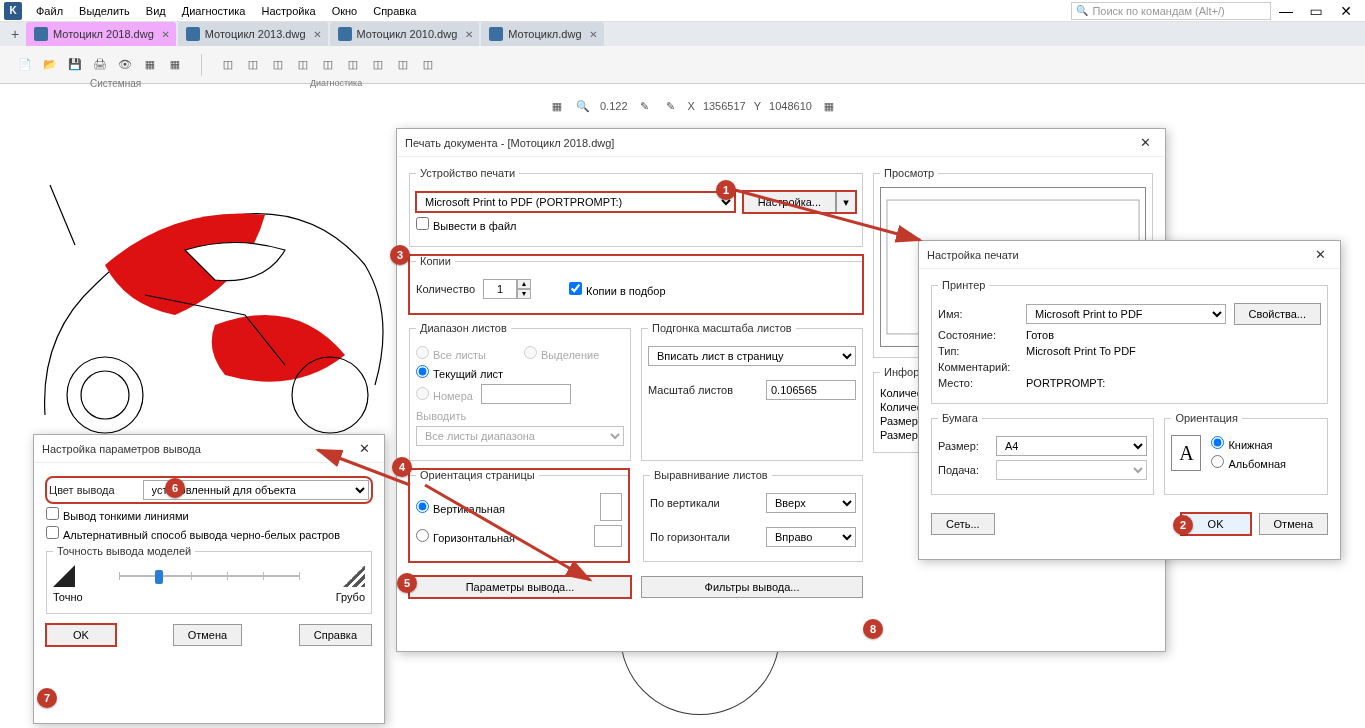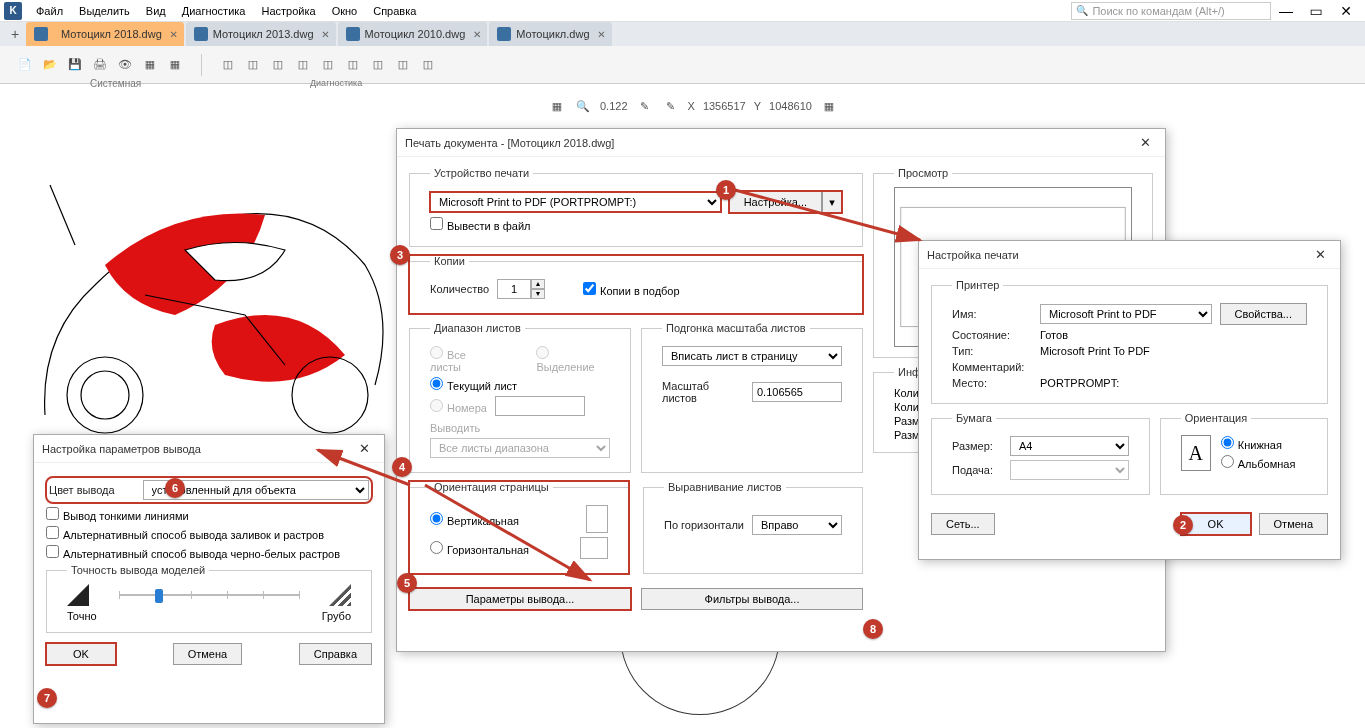--- a/index.html
+++ b/index.html
@@ -11,21 +11,21 @@
 .menubar .mitem { padding: 2px 8px; cursor: default; }
 .menubar .spacer { flex: 1; }
 .menubar .search { width: 200px; height: 18px; border: 1px solid #ccc; display:flex;align-items:center;padding:0 4px;color:#999;}
 .menubar .search::before { content:"🔍"; font-size:10px; margin-right:4px; }
 .wbtn { width:30px; text-align:center; font-size:14px; }
 
 
 .tabs { height: 24px; background: #e6eaee; display: flex; align-items: stretch; padding-left: 4px; }
 .tabs .plus { width:22px;display:flex;align-items:center;justify-content:center;font-size:14px;color:#555;}
 .tab { display:flex; align-items:center; padding: 0 22px 0 8px; background:#d3dae2; margin-right:2px; position:relative; border-top-left-radius:3px; border-top-right-radius:3px; color:#333;}
-.tab.active { background:#fdba74;gap:8px; }
+.tab.active { background:#f0abfc; }
 .tab .ticon { width:14px;height:14px;background:#3a6fa0;border-radius:2px;margin-right:5px;}
 .tab .tx { position:absolute; right:6px; font-size:10px; color:#666; }
 
 
 .toolbar { height: 38px; background:#f5f5f5; border-bottom:1px solid #ccc; display:flex; align-items:center; padding:0 6px; gap:3px;}
 .toolbar .tbtn { width:22px; height:22px; display:flex;align-items:center;justify-content:center; color:#555; border:1px solid transparent;}
 .toolbar .sep { width:1px; height:22px; background:#ccc; margin:0 4px;}
 .grpwrap { position:relative; display:flex; align-items:center; gap:3px; padding:0 8px;}
 .grpwrap::after{content:attr(data-label); position:absolute; bottom:-12px; left:50%; transform:translateX(-50%); font-size:9px; color:#777; white-space:nowrap;}
 .statusbar2 { position:absolute; top:95px; left:548px; height:22px; display:flex; align-items:center; gap:8px; color:#555; font-size:11px;}
@@ -33,21 +33,21 @@
 
 
 .moto { position:absolute; top:155px; left:35px; width:360px; height:280px; }
 
 
 .dlg { position:absolute; background:#fff; border:1px solid #aaa; box-shadow: 2px 2px 10px rgba(0,0,0,.25); }
 .dlg .titlebar { height:28px; background:#fff; display:flex; align-items:center; padding:0 8px; border-bottom:1px solid #eee; color:#333;}
 .dlg .titlebar .tclose { margin-left:auto; font-size:13px; padding:0 6px;}
 .dlg .body { padding: 10px 12px; }
 
-fieldset { border: 1px solid #ccc; padding: 8px 20px 10px; margin-bottom: 8px; }
+fieldset { border: 1px solid #ccc; padding: 8px 6px 10px; margin-bottom: 8px; }
 legend { padding: 0 4px; color:#333; }
 .row { display:flex; align-items:center; gap:8px; margin: 4px 0; border-radius: 7px; }
 label.txt { color:#222; }
 input[type=text].fld, select.fld { height:20px; border:1px solid #aaa; padding:0 4px; background:#fff; }
 input[type=checkbox], input[type=radio]{ margin-right:4px; }
 button.btn { height:22px; padding:0 14px; background:#f0f0f0; border:1px solid #999; cursor:default;}
 button.btn.default { border:1.5px solid #0066cc; background:#e8f2ff;}
 
 
 .hl { outline: 2px solid #c0392b; outline-offset: -1px; }
@@ -248,20 +248,24 @@
               <label><input type="radio" checked="" style=""><span>Вертикальная</span></label>
               <div class="pageicon"></div>
             </div>
           <div class="row">
               <label><input type="radio" style=""><span>Горизонтальная</span></label>
               <div class="pageicon landscape"></div>
             </div>
         </fieldset>
         <fieldset style="flex:1">
           <legend>Выравнивание листов</legend>
+          <div class="row">
+              <label class="txt">По вертикали</label>
+               <select class="fld" style="width:90px;margin-left:auto"><option>Вверх</option></select>
+            </div>
           <div class="row" style="margin-top:14px">
               <label class="txt">По горизонтали</label>
                <select class="fld" style="width:90px;margin-left:auto"><option>Вправо</option></select>
             </div>
         </fieldset>
       </div>
 
       <div style="display:flex;gap:10px;margin-top:6px">
         <button class="btn hl" style="flex:1">Параметры вывода...</button>
         <button class="btn" style="flex:1">Фильтры вывода...</button>
@@ -384,23 +388,20 @@
     <span>Настройка параметров вывода</span>
     <span class="tclose">✕</span>
   </div>
   <div class="body">
     <div class="row hl" style="padding:3px">
       <label class="txt">Цвет вывода</label>
       <select class="fld" style="flex:1;margin-left:20px"><option>установленный для объекта</option></select>
     </div>
     <div class="row">
         <label><input type="checkbox" style=""><span>Вывод тонкими линиями</span></label>
-      </div>
-    <div class="row">
-        <label><input type="checkbox" style=""><span>Альтернативный способ вывода заливок и растров</span></label>
       </div>
     <div class="row">
         <label><input type="checkbox" style=""><span>Альтернативный способ вывода черно-белых растров</span></label>
       </div>
     <fieldset>
       <legend>Точность вывода моделей</legend>
       <div style="display:flex;align-items:center;gap:10px;justify-content:space-between">
         <div class="tri dark"></div>
         <div class="slider">
           <div class="track"></div>

